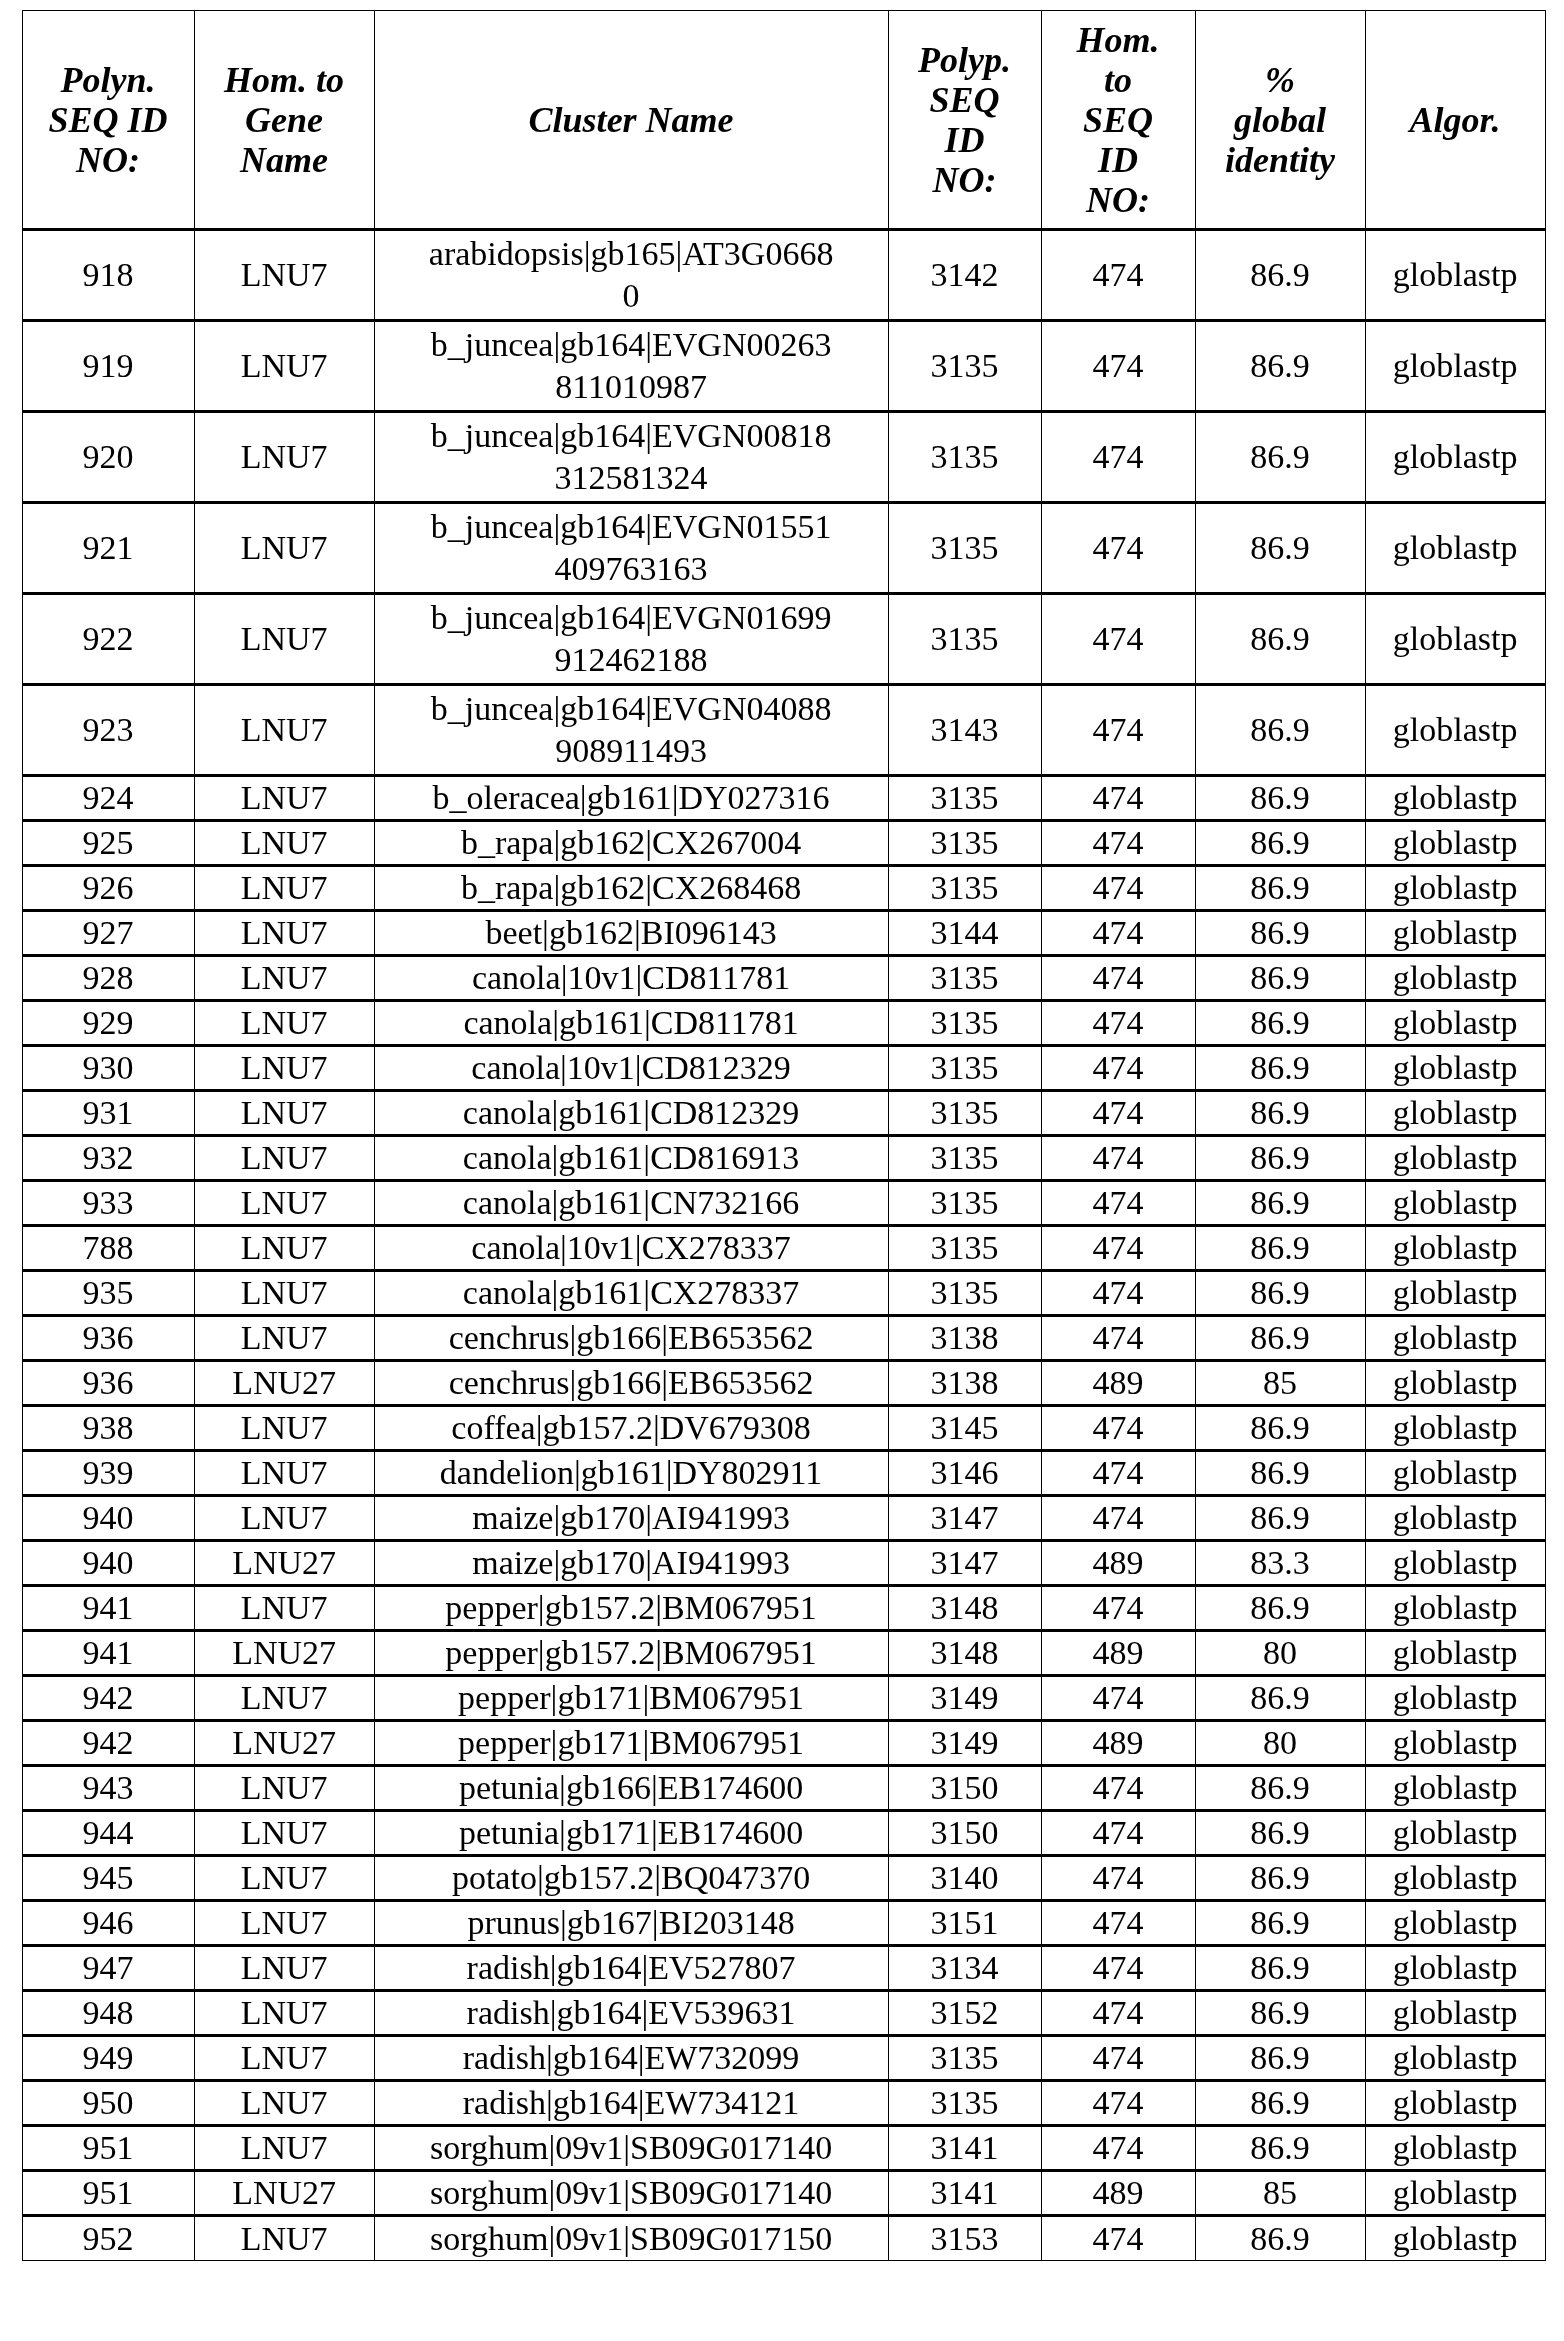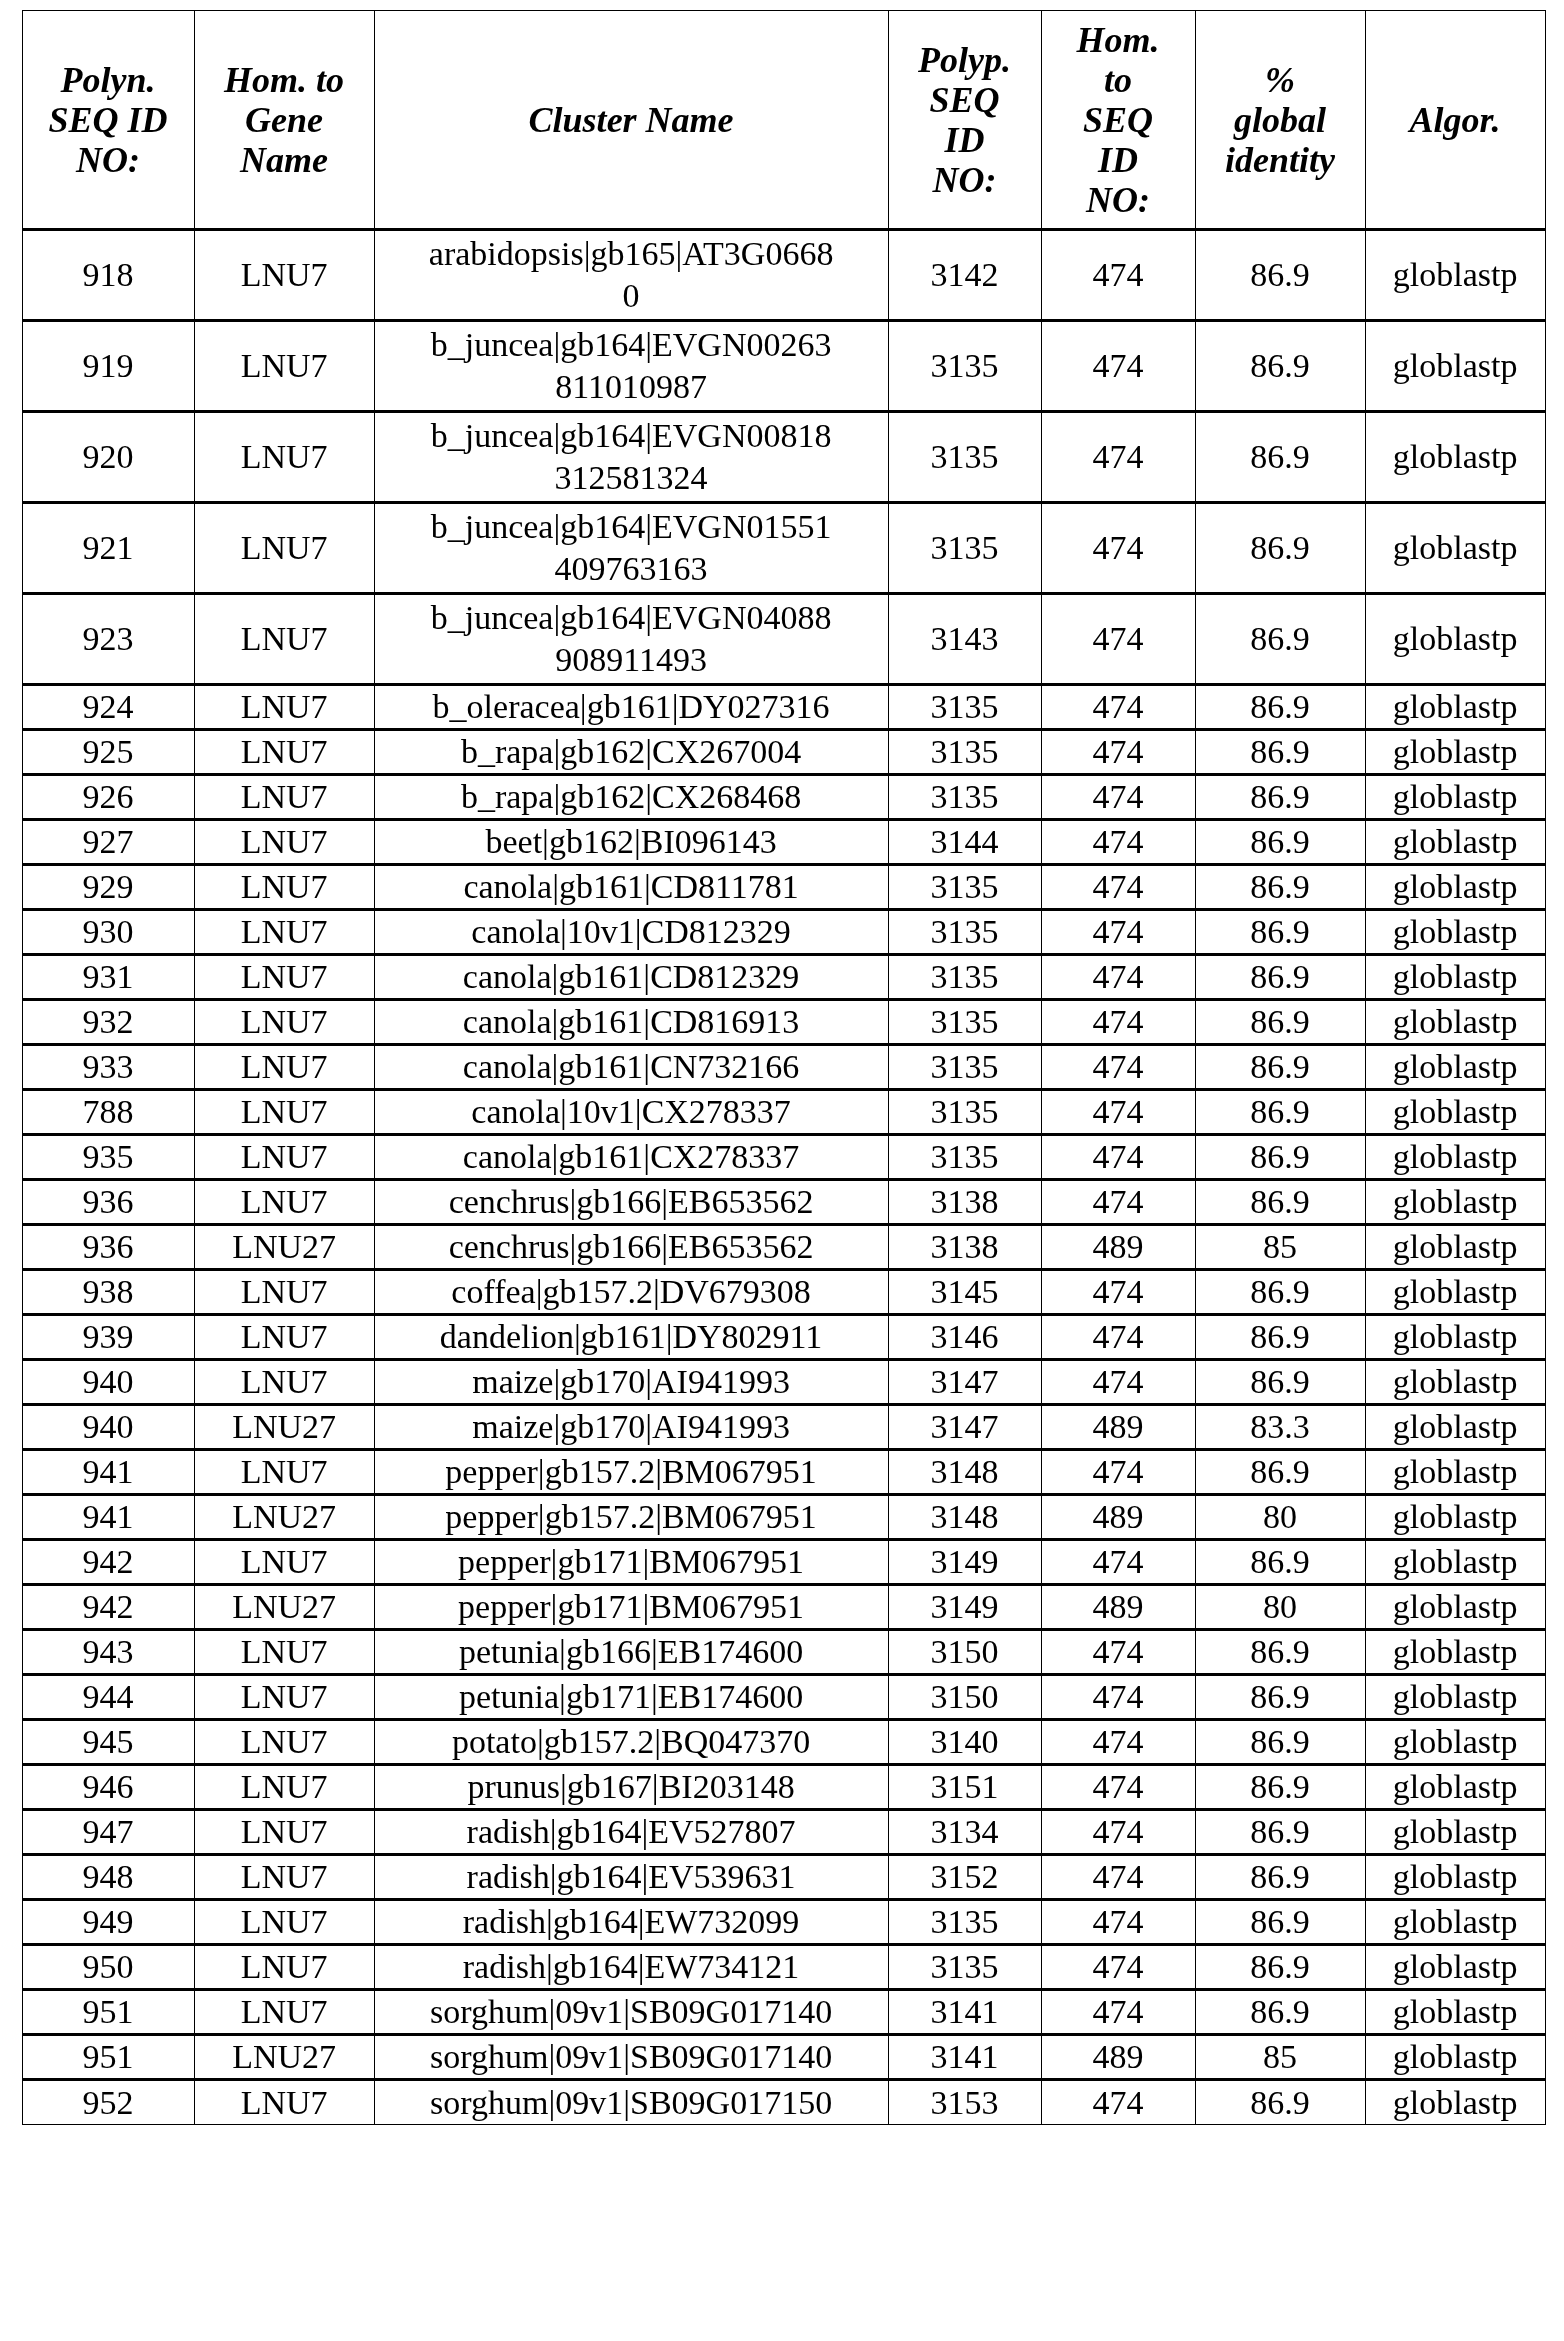--- a/index.html
+++ b/index.html
@@ -158,20 +158,32 @@
         <td class="cluster">
           <span class="hdr-line">b_juncea|gb164|EVGN01551</span>
           <span class="hdr-line">409763163</span>
         </td>
         <td>3135</td>
         <td>474</td>
         <td>86.9</td>
         <td>globlastp</td>
       </tr>
       <tr class="tall">
+        <td>922</td>
+        <td>LNU7</td>
+        <td class="cluster">
+          <span class="hdr-line">b_juncea|gb164|EVGN01699</span>
+          <span class="hdr-line">912462188</span>
+        </td>
+        <td>3135</td>
+        <td>474</td>
+        <td>86.9</td>
+        <td>globlastp</td>
+      </tr>
+      <tr class="tall">
         <td>923</td>
         <td>LNU7</td>
         <td class="cluster">
           <span class="hdr-line">b_juncea|gb164|EVGN04088</span>
           <span class="hdr-line">908911493</span>
         </td>
         <td>3143</td>
         <td>474</td>
         <td>86.9</td>
         <td>globlastp</td>
@@ -201,20 +213,29 @@
         <td>3135</td>
         <td>474</td>
         <td>86.9</td>
         <td>globlastp</td>
       </tr>
       <tr class="short">
         <td>927</td>
         <td>LNU7</td>
         <td class="cluster">beet|gb162|BI096143</td>
         <td>3144</td>
+        <td>474</td>
+        <td>86.9</td>
+        <td>globlastp</td>
+      </tr>
+      <tr class="short">
+        <td>928</td>
+        <td>LNU7</td>
+        <td class="cluster">canola|10v1|CD811781</td>
+        <td>3135</td>
         <td>474</td>
         <td>86.9</td>
         <td>globlastp</td>
       </tr>
       <tr class="short">
         <td>929</td>
         <td>LNU7</td>
         <td class="cluster">canola|gb161|CD811781</td>
         <td>3135</td>
         <td>474</td>

